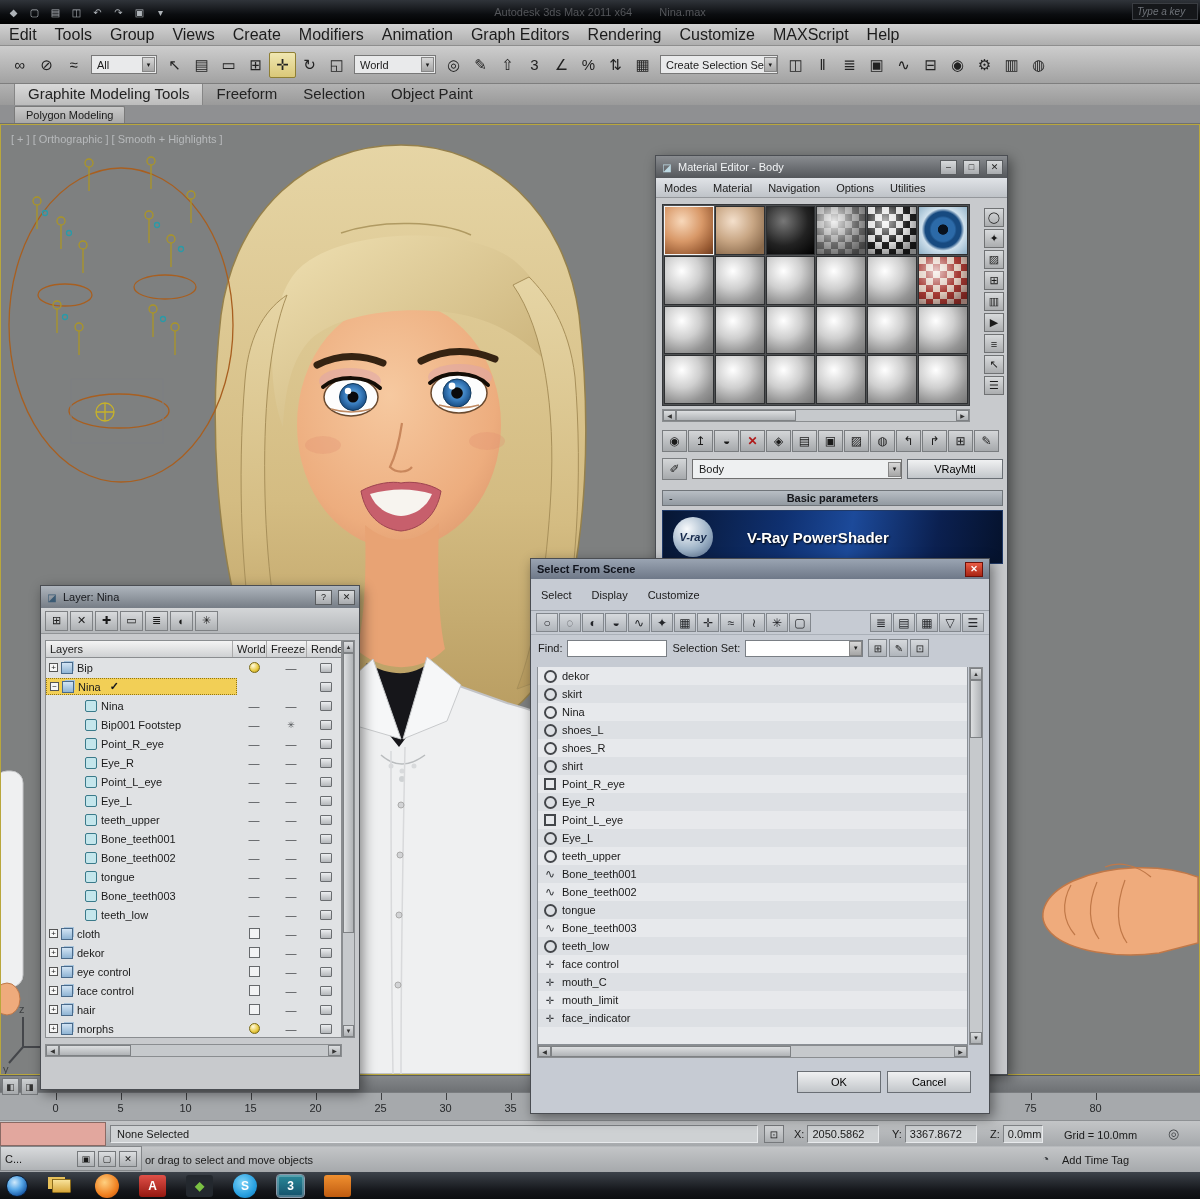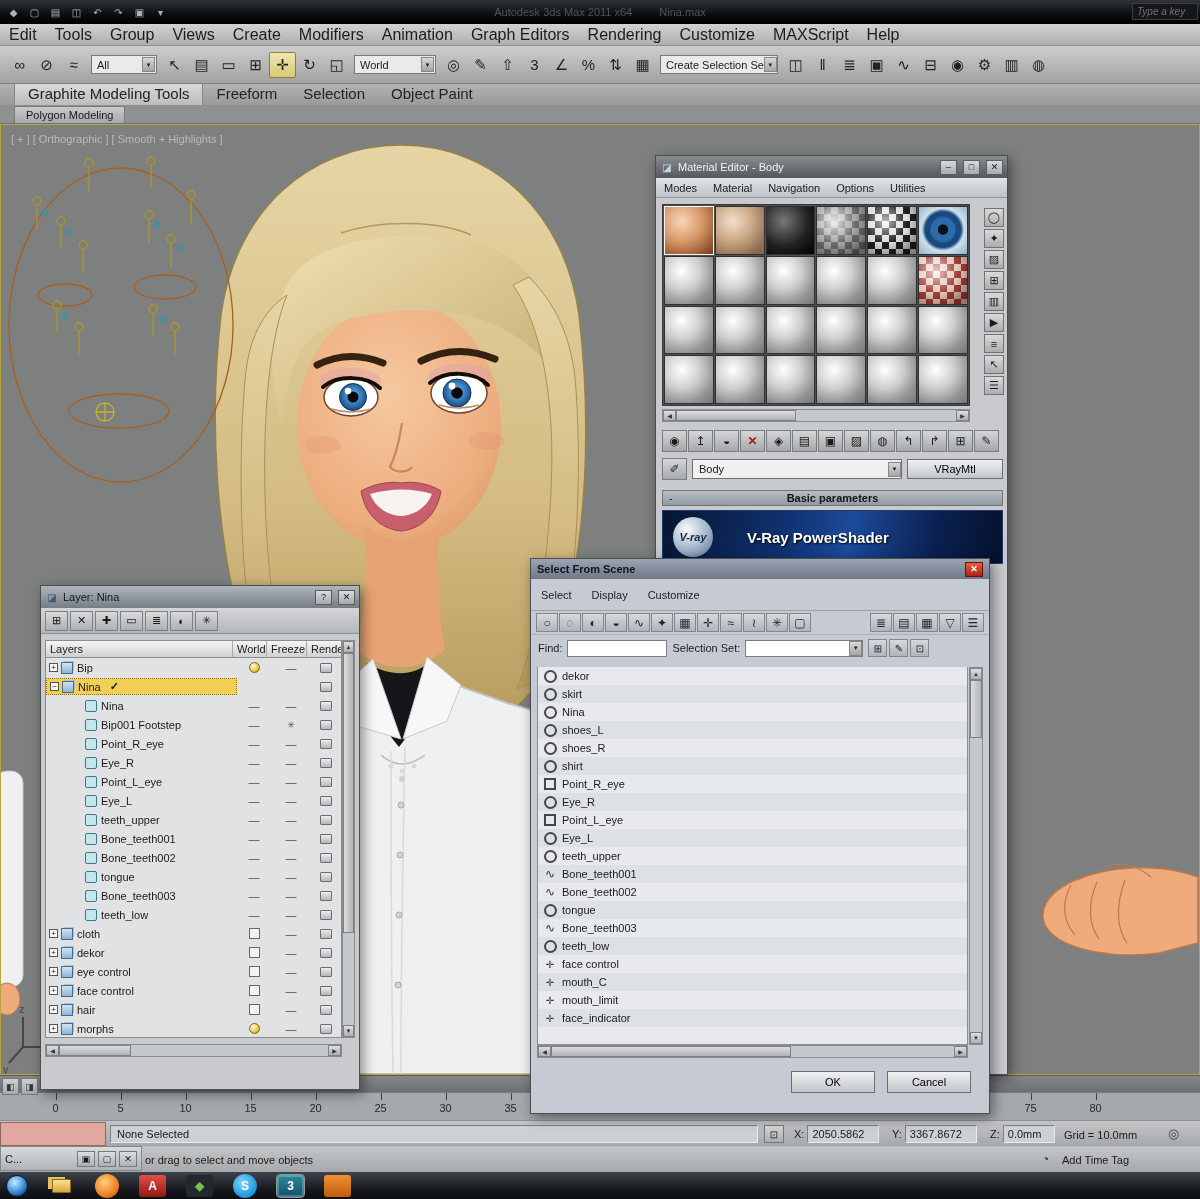--- a/index.html
+++ b/index.html
@@ -125,21 +125,21 @@
 .srow:nth-of-type(even){background:#dde0e4}
 .sicon{width:14px;height:13px;margin-right:5px;flex:none;display:flex;align-items:center;justify-content:center;font-size:11px;color:#33363a}
 .sicon.geom::before{content:"";width:9px;height:9px;border:2px solid #44474b;border-radius:50%}
 .sicon.point::before{content:"";width:8px;height:8px;border:2px solid #44474b}
 .sicon.bone::before{content:"∿";font-size:12px}
 .sicon.helper::before{content:"✛";font-size:10px}
 .sd-vscroll{position:absolute;right:6px;top:108px;width:14px;height:378px}
 .sd-vscroll .sb-thumb{height:58px}
 .sd-hscroll{position:absolute;left:6px;right:21px;top:486px;height:13px}
 .sd-hscroll .sb-thumb{width:240px}
-.sd-buttons{position:absolute;right:18px;top:512px;display:flex;gap:12px}
+.sd-buttons{position:absolute;right:18px;top:512px;display:flex;gap:6px}
 .sd-btn{width:84px;height:22px;background:linear-gradient(#f0f1f2,#c2c6ca);border:1px solid #6a6f75;font-size:11px;font-family:inherit;display:flex;align-items:center;justify-content:center}
 
 .trackstrip{position:absolute;left:0;right:0;top:1075px;height:17px;background:linear-gradient(#84878a,#6e7174);border-top:1px solid #5a5d60;z-index:2}
 .ruler{position:absolute;left:0;right:0;top:1092px;height:28px;background:#a6a9ac;border-top:1px solid #7a7d80;z-index:2;white-space:nowrap;padding-left:23px;color:#26282a}
 .tick{display:inline-block;width:65px;text-align:center;position:relative;padding-top:9px;font-size:11px}
 .tick::before{content:"";position:absolute;top:0;left:50%;height:7px;border-left:1px solid #3e4042}
 .tl-btn{position:absolute;z-index:3;width:17px;height:17px;background:linear-gradient(#cdd0d2,#a6a9ac);border:1px solid #76797c;display:flex;align-items:center;justify-content:center;font-size:9px;color:#333}
 .statusrow{position:absolute;left:0;right:0;height:26px;background:linear-gradient(#c3c5c7,#a6a9ac);z-index:4}
 #srow1{top:1120px;border-top:1px solid #8e9194}
 #srow2{top:1146px;border-top:1px solid #b6b9bc}
@@ -961,21 +961,21 @@
   <span class="coord" style="left:794px">
     <span>X:</span>
     <span class="val" style="width:72px">2050.5862</span>
   </span>
   <span class="coord" style="left:892px">
     <span>Y:</span>
     <span class="val" style="width:72px">3367.8672</span>
   </span>
   <span class="coord" style="left:990px">
     <span>Z:</span>
-    <span class="val" style="width:52px">0.0mm</span>
+    <span class="val" style="width:40px">0.0mm</span>
   </span>
   <span class="gridlbl">Grid = 10.0mm</span>
   <span class="status-circle">◎</span>
 </div>
 <div class="statusrow" id="srow2">
   <span class="prompt">Click or drag to select and move objects</span>
   <span class="clockic">◔</span>
   <span class="timetag">Add Time Tag</span>
 </div>
 

